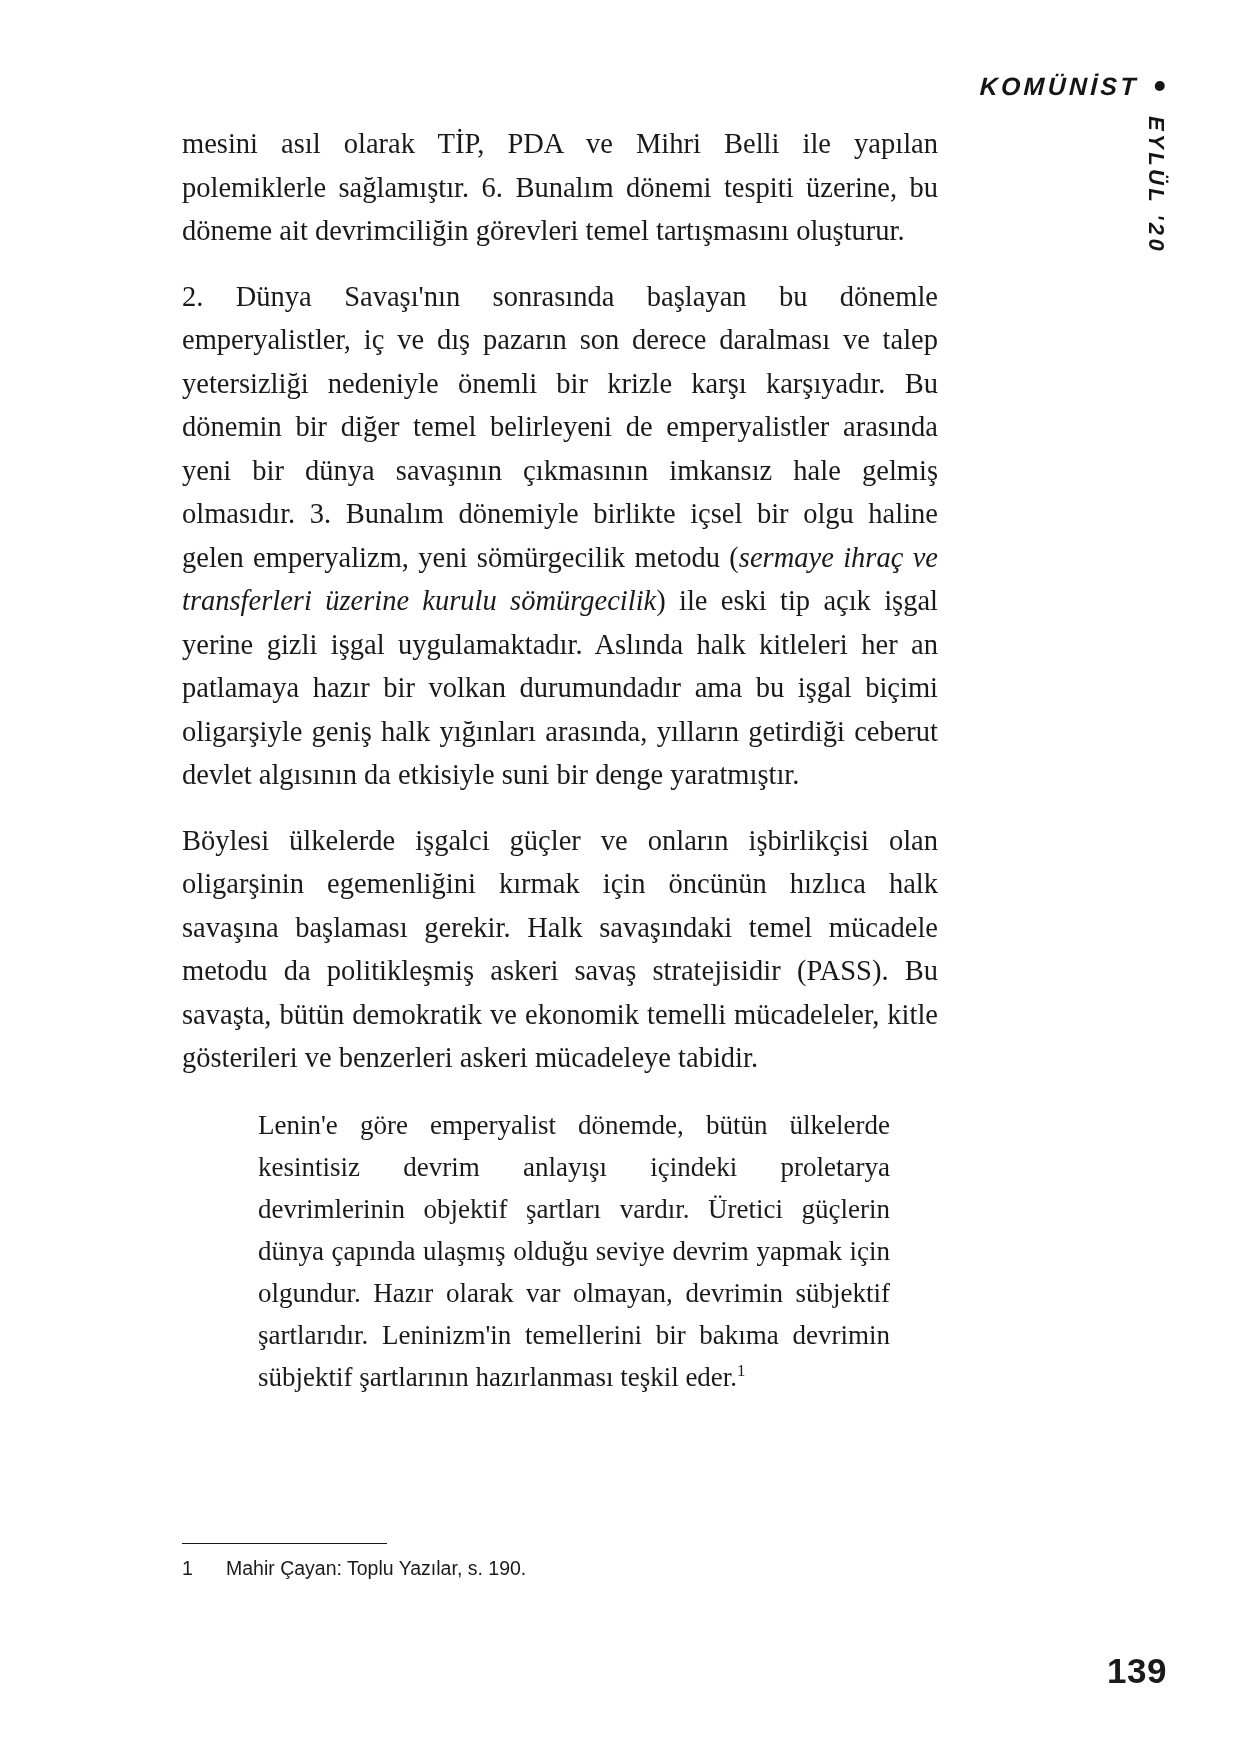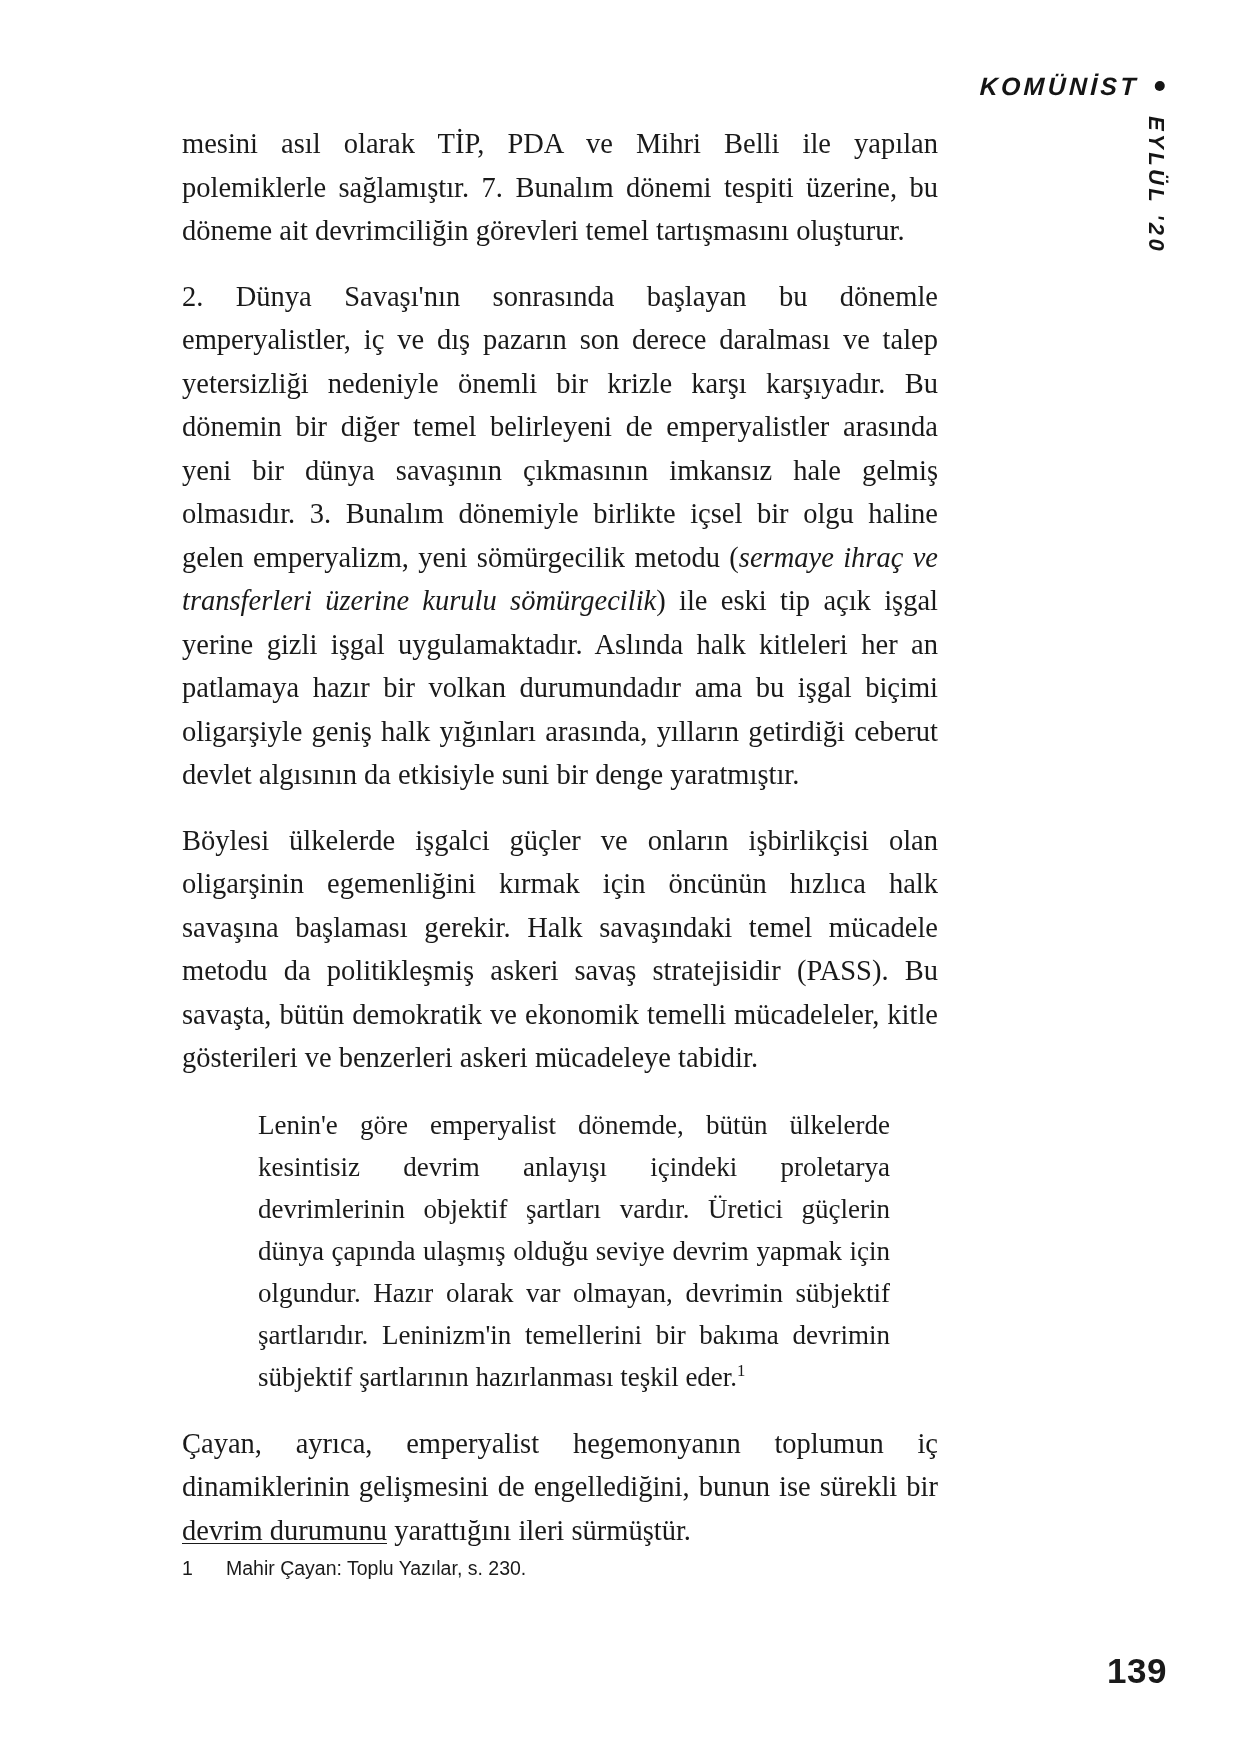--- a/index.html
+++ b/index.html
@@ -168,37 +168,36 @@
 
   <div class="running-header">
     <div class="header-title"><span>KOMÜNİST</span><span class="header-dot"></span></div>
     <div class="header-date-wrap">
       <div class="header-date">EYLÜL '20</div>
     </div>
   </div>
 
   <div class="column">
 
-    <p class="body-par">mesini asıl olarak TİP, PDA ve Mihri Belli ile yapılan polemiklerle sağlamıştır. 7. Bunalım dönemi tespiti üzerine, bu döneme ait devrimciliğin görevleri temel tartışmasını oluşturur.</p>
+    <p class="body-par">mesini asıl olarak TİP, PDA ve Mihri Belli ile yapılan polemiklerle sağlamıştır. 6. Bunalım dönemi tespiti üzerine, bu döneme ait devrimciliğin görevleri temel tartışmasını oluşturur.</p>
 
     <p class="body-par"><span>2. Dünya Savaşı'nın sonrasında başlayan bu dönemle emperyalistler, iç ve dış pazarın son derece daralması ve talep yetersizliği nedeniyle önemli bir krizle karşı karşıyadır. Bu dönemin bir diğer temel belirleyeni de emperyalistler arasında yeni bir dünya savaşının çıkmasının imkansız hale gelmiş olmasıdır. 3. Bunalım dönemiyle birlikte içsel bir olgu haline gelen emperyalizm, yeni sömürgecilik metodu (</span><em class="it">sermaye ihraç ve transferleri üzerine kurulu sömürgecilik</em><span>) ile eski tip açık işgal yerine gizli işgal uygulamaktadır. Aslında halk kitleleri her an patlamaya hazır bir volkan durumundadır ama bu işgal biçimi oligarşiyle geniş halk yığınları arasında, yılların getirdiği ceberut devlet algısının da etkisiyle suni bir denge yaratmıştır.</span></p>
 
     <p class="body-par">Böylesi ülkelerde işgalci güçler ve onların işbirlikçisi olan oligarşinin egemenliğini kırmak için öncünün hızlıca halk savaşına başlaması gerekir. Halk savaşındaki temel mücadele metodu da politikleşmiş askeri savaş stratejisidir (PASS). Bu savaşta, bütün demokratik ve ekonomik temelli mücadeleler, kitle gösterileri ve benzerleri askeri mücadeleye tabidir.</p>
 
     <div class="quote">
       <p><span>Lenin'e göre emperyalist dönemde, bütün ülkelerde kesintisiz devrim anlayışı içindeki proletarya devrimlerinin objektif şartları vardır. Üretici güçlerin dünya çapında ulaşmış olduğu seviye devrim yapmak için olgundur. Hazır olarak var olmayan, devrimin sübjektif şartlarıdır. Leninizm'in temellerini bir bakıma devrimin sübjektif şartlarının hazırlanması teşkil eder.</span><sup class="fn-ref">1</sup></p>
     </div>
 
-    <p class="body-par">Çayan, ayrıca, emperyalist hegemonyanın toplumun iç dinamiklerinin gelişmesini de engellediğini, bunun ise sürekli bir devrim durumunu yarattığını ileri sürmüştür.</p>
 
   </div>
 
   <div class="footnote-area">
     <div class="footnote-rule"></div>
     <div class="footnote-item">
       <span class="footnote-num">1</span>
-      <span class="footnote-text">Mahir Çayan: Toplu Yazılar, s. 230.</span>
+      <span class="footnote-text">Mahir Çayan: Toplu Yazılar, s. 190.</span>
     </div>
   </div>
 
   <div class="folio">139</div>
 
 </div>
 
 </body></html>

